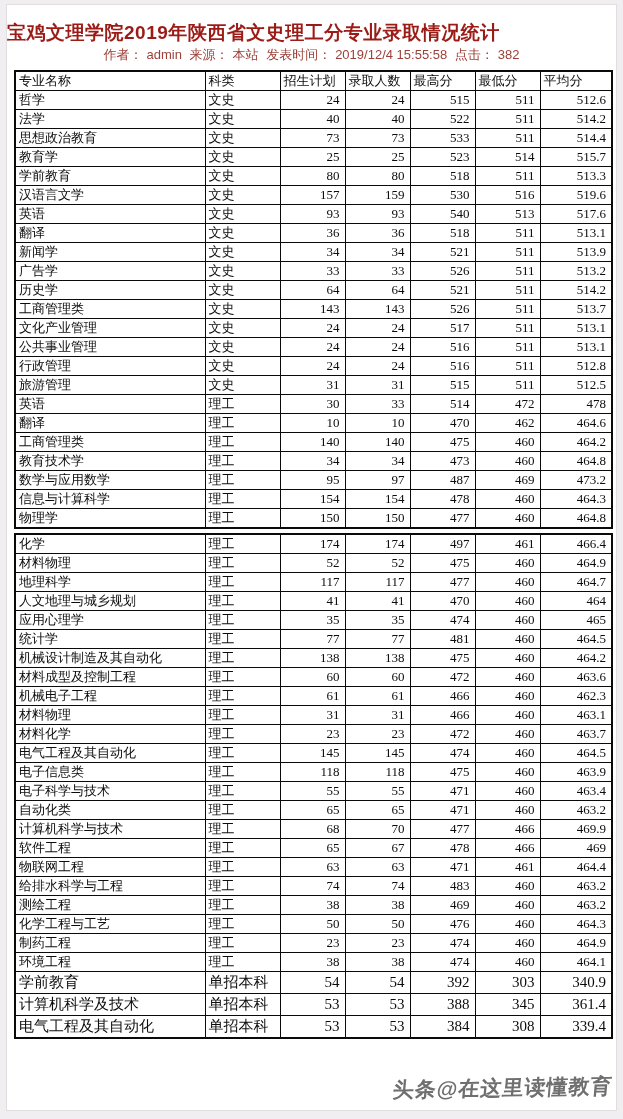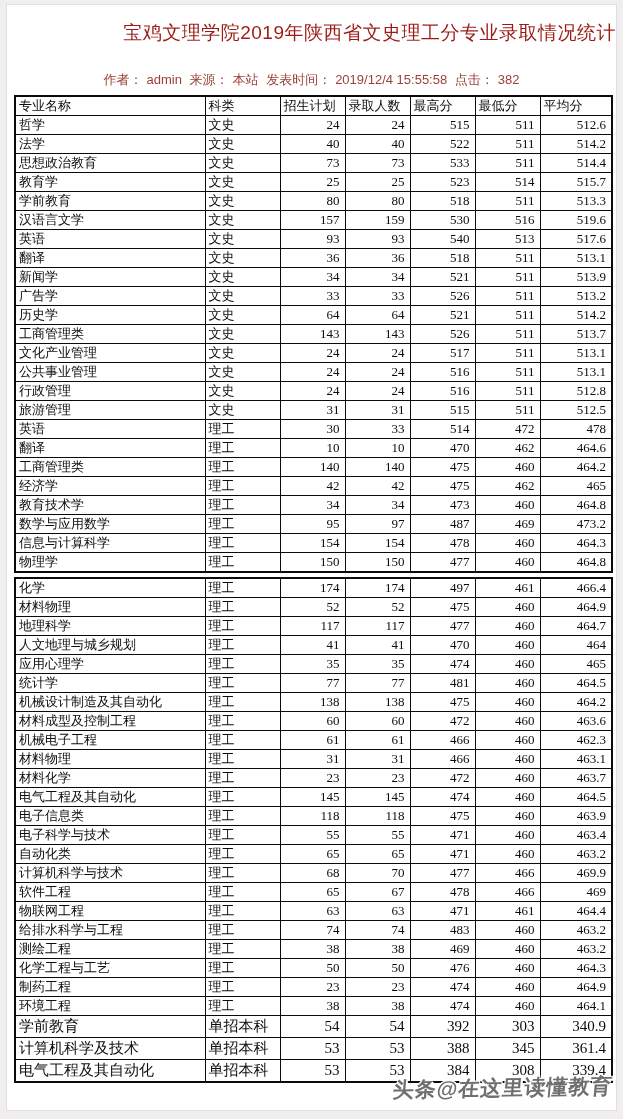--- a/index.html
+++ b/index.html
@@ -14,28 +14,27 @@
   .page {
     position: absolute;
     left: 6px; top: 4px;
     width: 611px; height: 1107px;
     background: #ffffff;
     border: 1px solid #e3dede;
   }
   .title {
     margin: 0;
     padding-top: 15px;
-    text-align: right;
+    text-align: left;
     font-size: 19px;
-    font-weight: normal;
+    font-weight: bold;
     color: #9b1b16;
     letter-spacing: 0.5px;
   }
   .meta {
-    margin-top: 25px;
     text-align: center;
     font-size: 13px;
     color: #9c3f38;
     white-space: nowrap;
   }
   .meta span { margin: 0 2px; }
   .tbl-wrap { margin: 6px 0 0 7px; }
   table {
     border-collapse: collapse;
     table-layout: fixed;
@@ -278,29 +277,20 @@
           <tr>
             <td>工商管理类</td>
             <td>理工</td>
             <td class="num">140</td>
             <td class="num">140</td>
             <td class="num">475</td>
             <td class="num">460</td>
             <td class="num">464.2</td>
           </tr>
           <tr>
-            <td>经济学</td>
-            <td>理工</td>
-            <td class="num">42</td>
-            <td class="num">42</td>
-            <td class="num">475</td>
-            <td class="num">462</td>
-            <td class="num">465</td>
-          </tr>
-          <tr>
             <td>教育技术学</td>
             <td>理工</td>
             <td class="num">34</td>
             <td class="num">34</td>
             <td class="num">473</td>
             <td class="num">460</td>
             <td class="num">464.8</td>
           </tr>
           <tr>
             <td>数学与应用数学</td>

